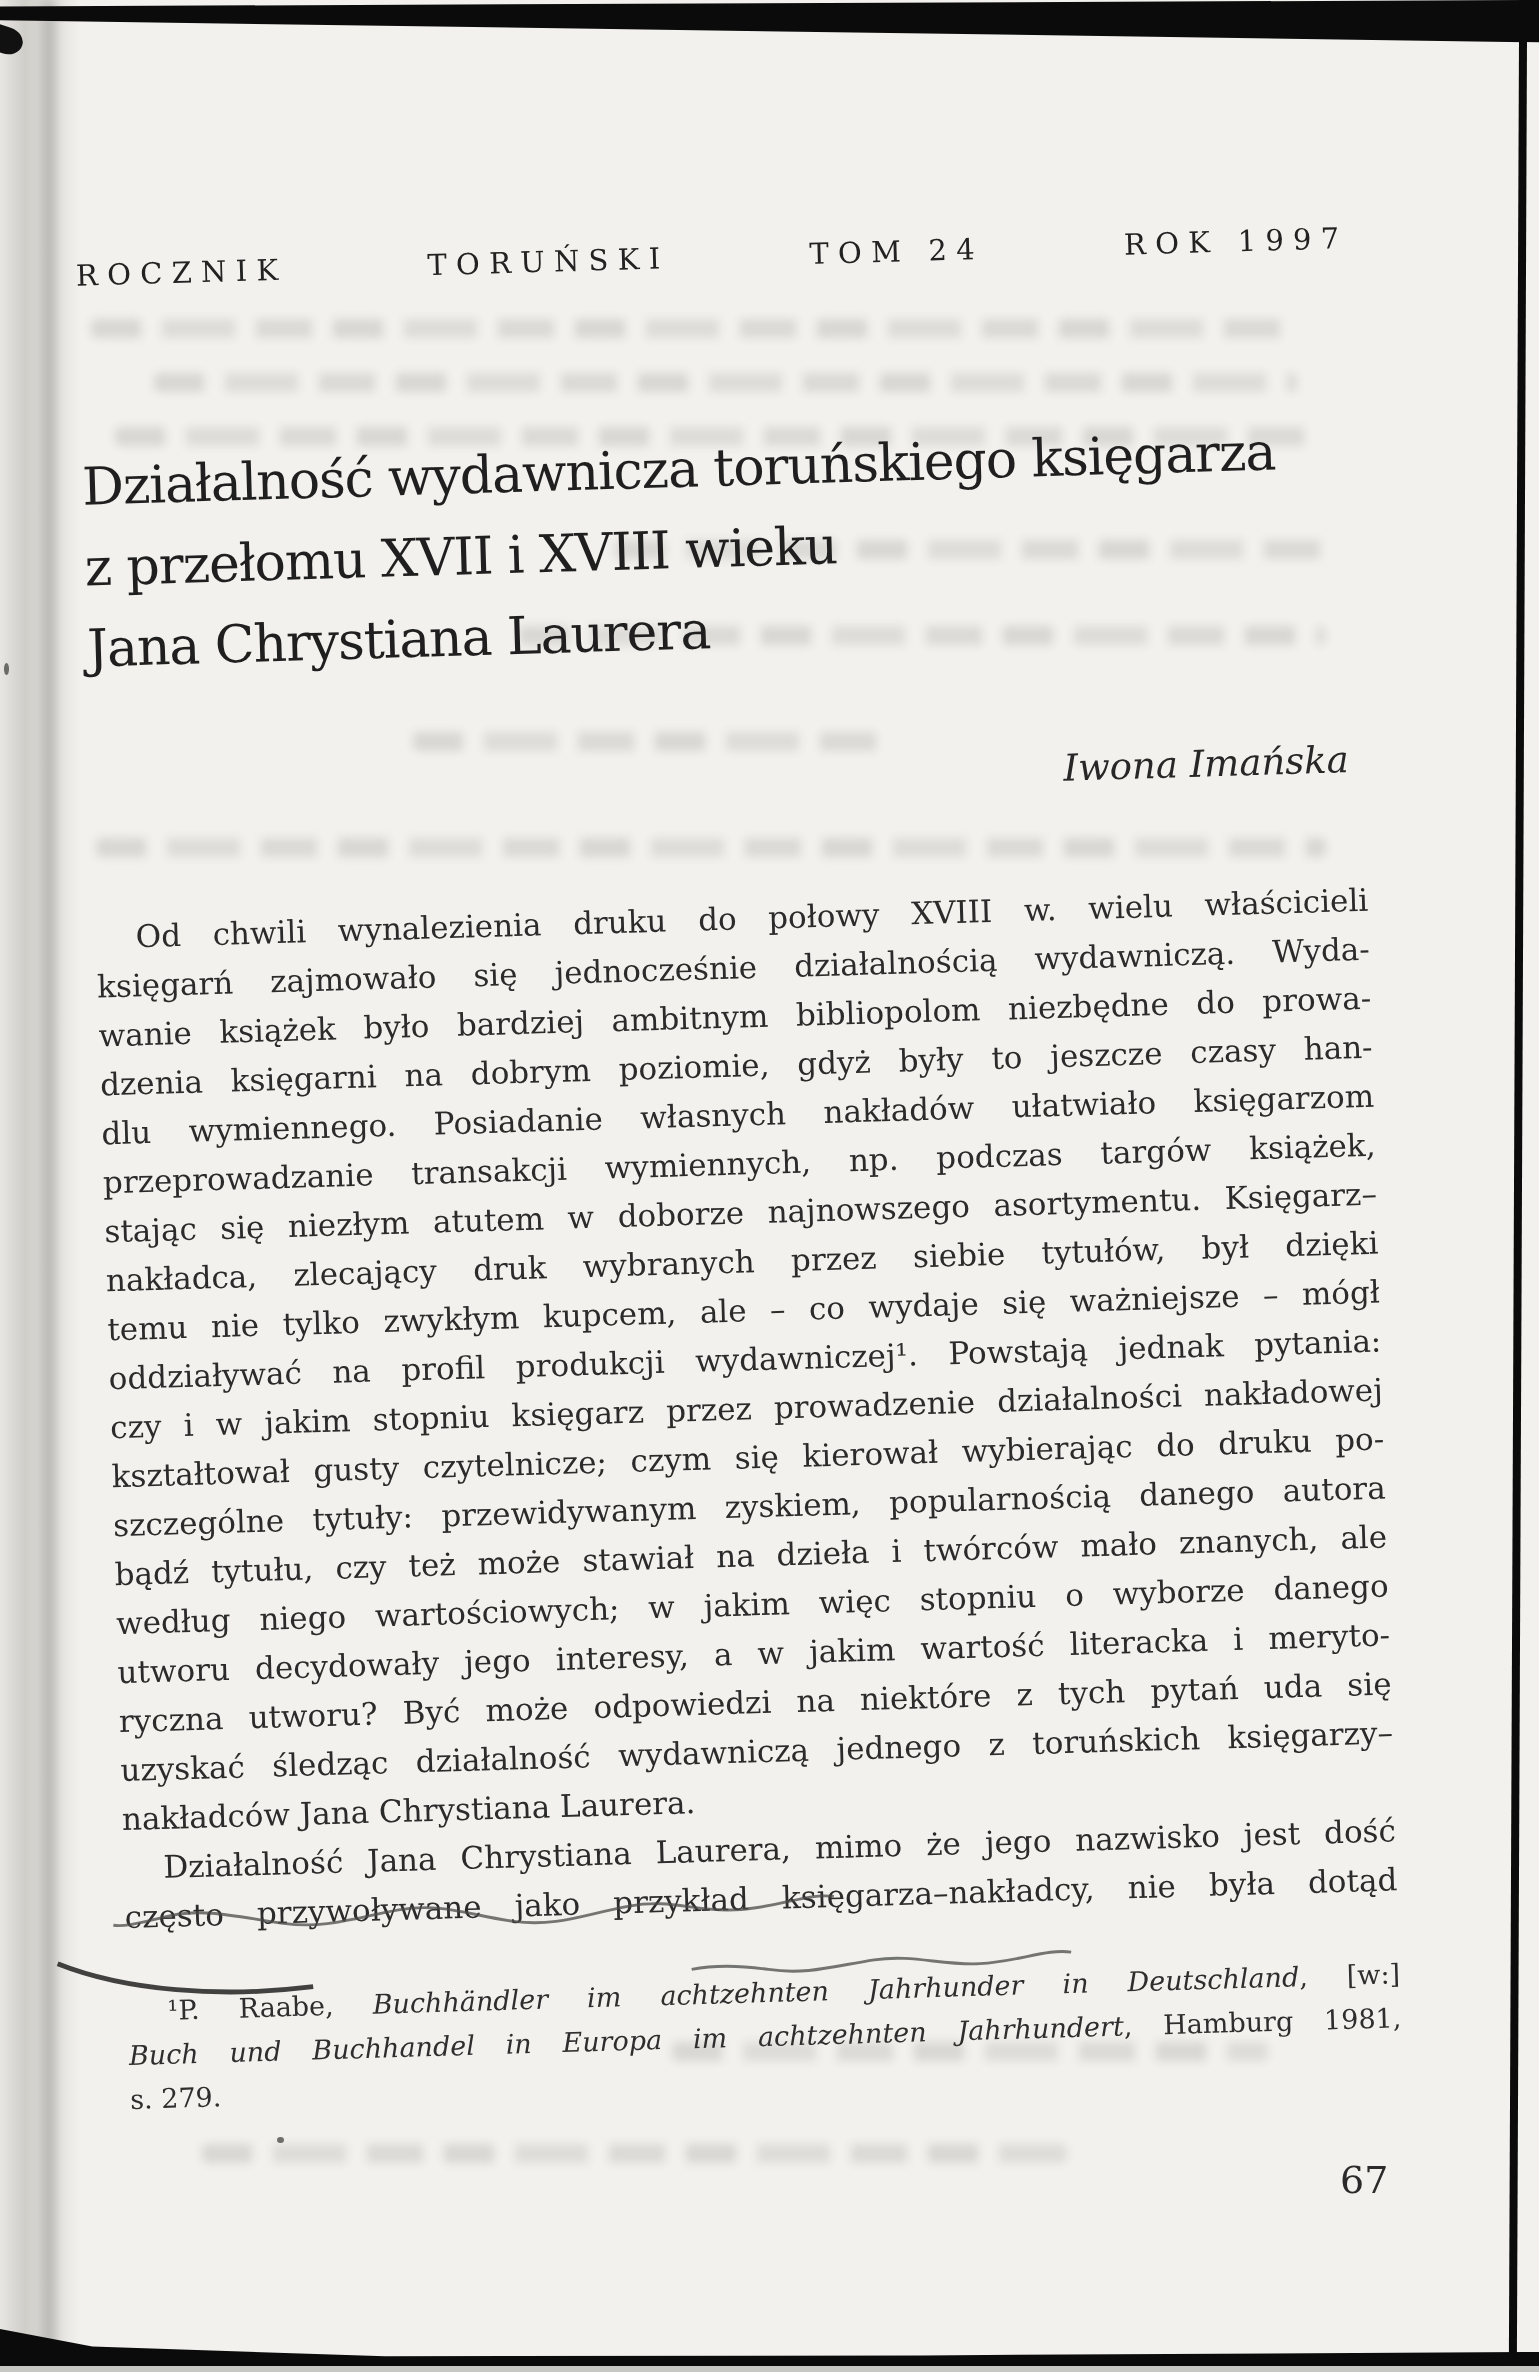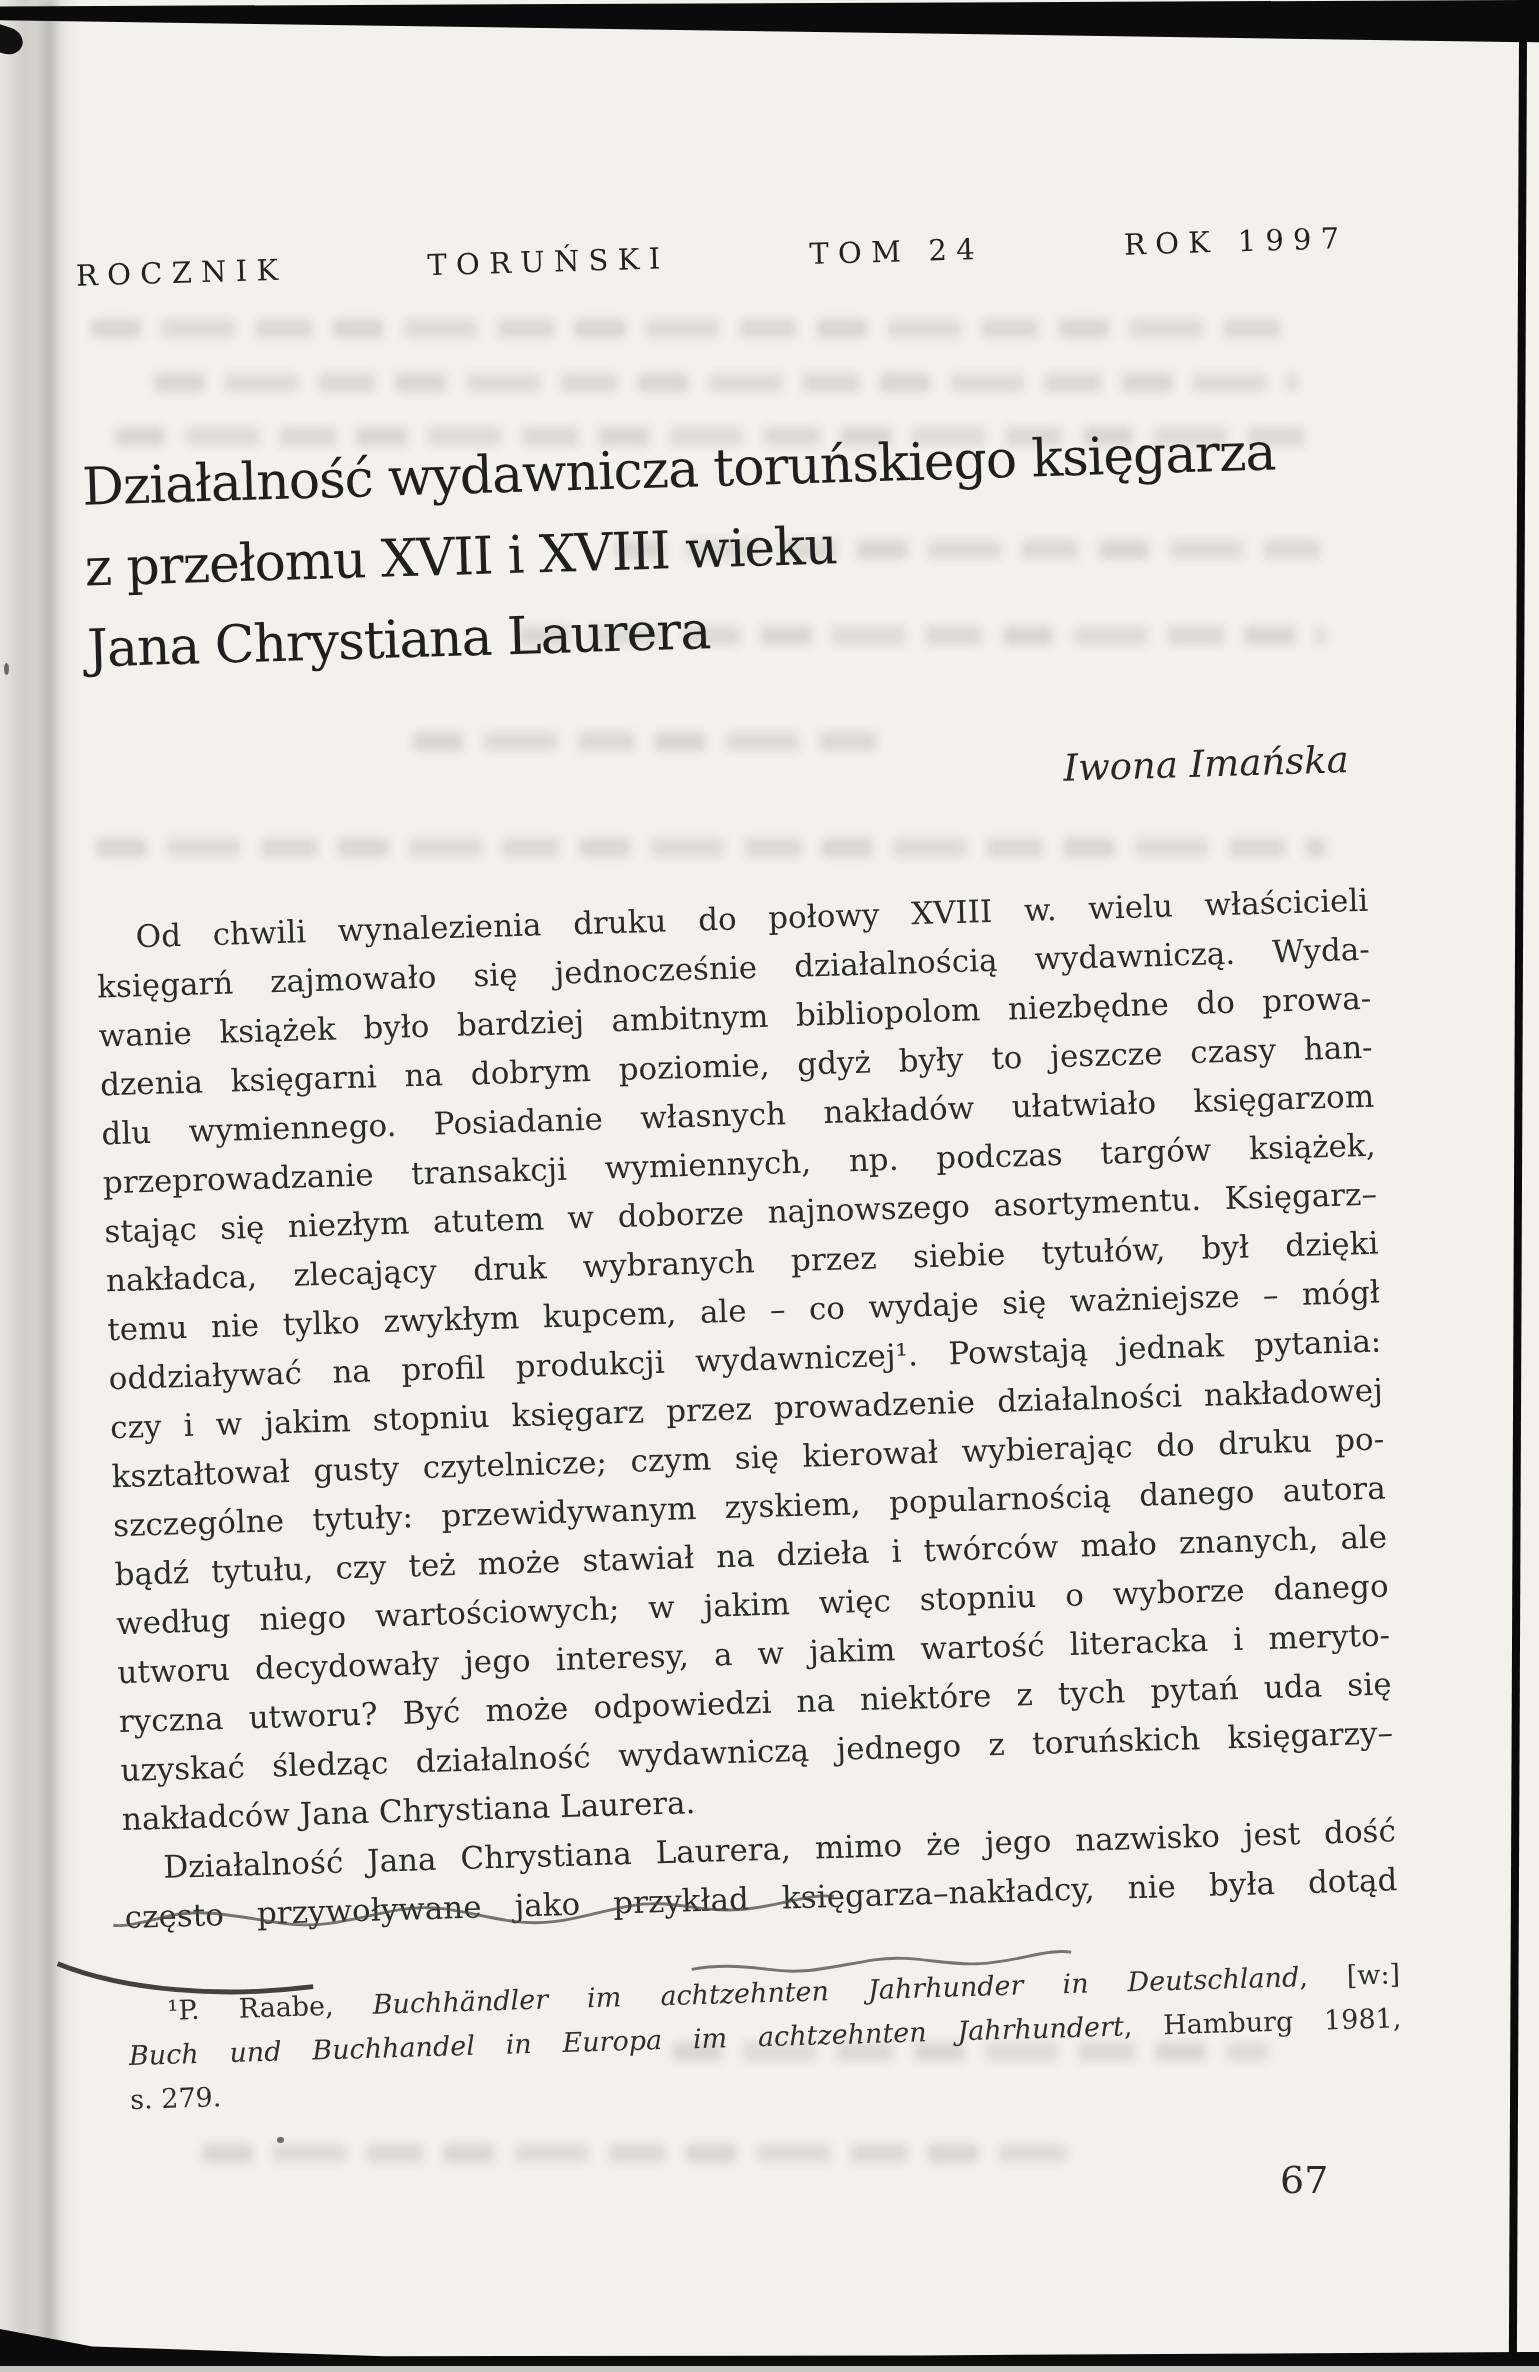--- a/index.html
+++ b/index.html
@@ -37,21 +37,21 @@
     font-style:italic; font-size:37px; color:#272727; }
   .body-text { margin-top:92px; font-size:31px; }
   .jline { line-height:49px; text-align:justify; text-align-last:justify; }
   .para .jline:first-child { text-indent:40px; }
   .para1 .jline:last-child { text-align:last; text-align-last:left; }
   .fn { margin-top:48px; font-size:27px; color:#2e2e2e; }
   .fn-line { line-height:44px; text-align:justify; text-align-last:justify; }
   .fn-line:first-child { text-indent:40px; }
   .fn-line:last-child { text-align-last:left; }
   .it { font-style:italic; }
-  .page-number { position:absolute; left:1280px; top:2158px; font-size:38px; color:#2b2b2b; z-index:4; }
+  .page-number { position:absolute; left:1340px; top:2158px; font-size:38px; color:#2b2b2b; z-index:4; }
   .marks { position:absolute; left:0; top:0; width:1539px; height:2373px; z-index:4; pointer-events:none; }
 </style>
 </head>
 <body>
 
 <div class="page">
 
   <div class="ghost" style="left:91px;  top:319px;  width:1201px;"></div>
   <div class="ghost" style="left:154px; top:373px;  width:1143px;"></div>
   <div class="ghost" style="left:115px; top:427px;  width:1210px;"></div>

